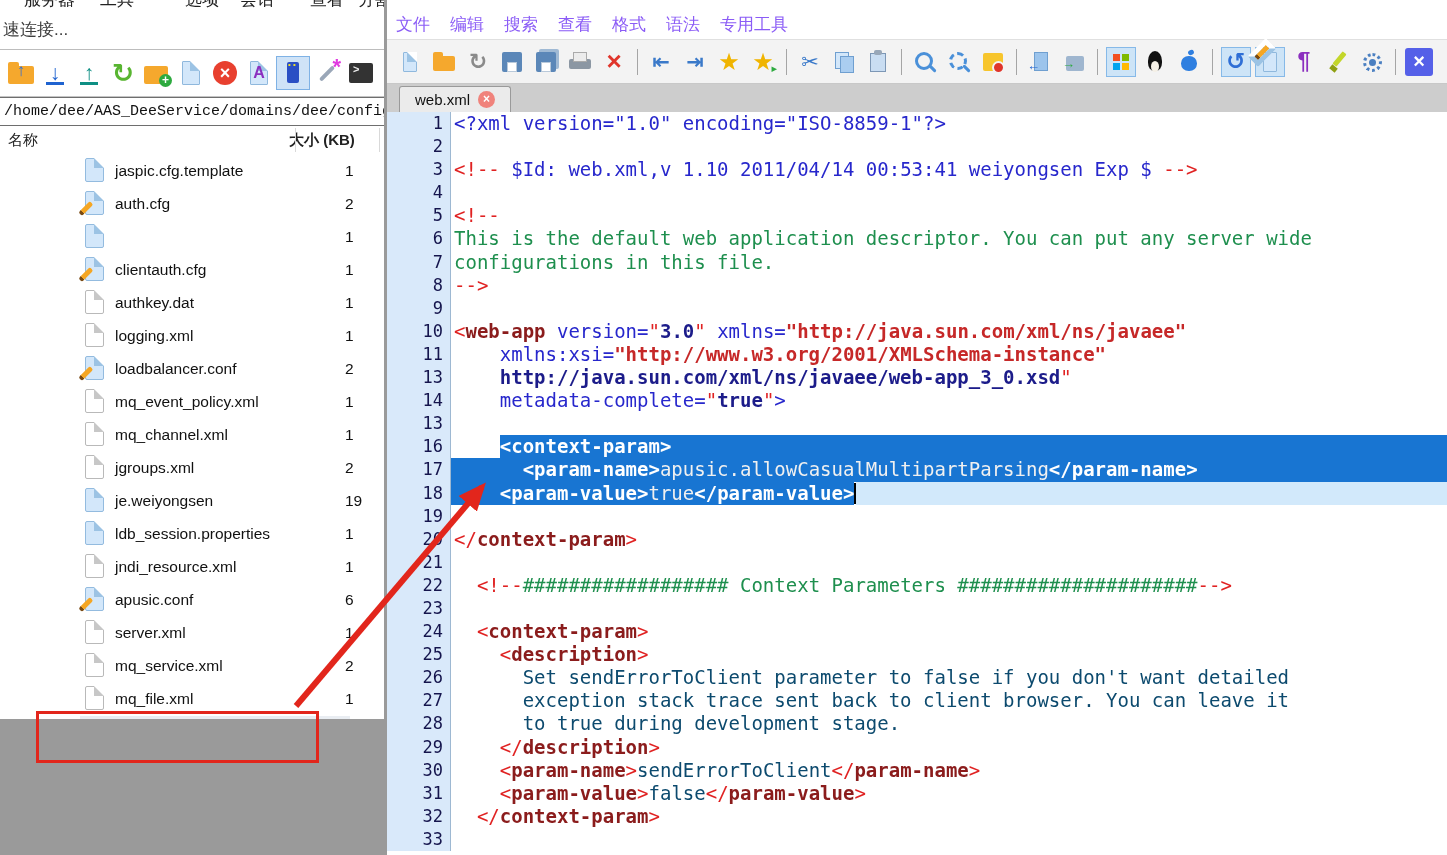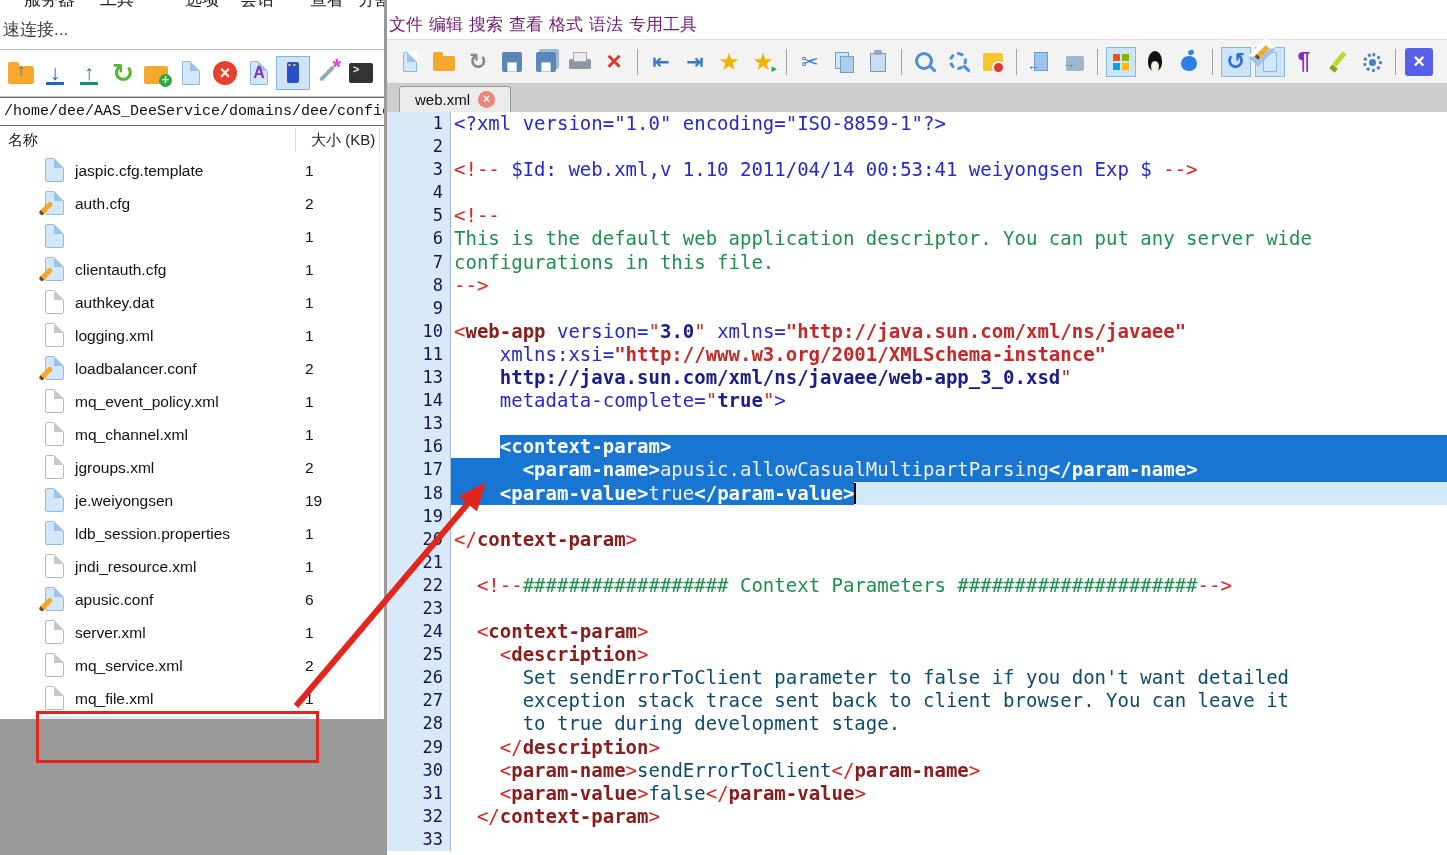--- a/index.html
+++ b/index.html
@@ -12,24 +12,24 @@
   .lp-menubar .mi{position:absolute;}
   .lp-menubar .mi:nth-child(1){left:24px}.lp-menubar .mi:nth-child(2){left:100px}
   .lp-menubar .mi:nth-child(3){left:185px}.lp-menubar .mi:nth-child(4){left:240px}
   .lp-menubar .mi:nth-child(5){left:310px}.lp-menubar .mi:nth-child(6){left:358px}
   .lp-quick{height:36px;line-height:34px;font-size:17px;color:#3c3c3c;padding-left:3px;border-bottom:1px solid #bdbdbd;}
   .lp-toolbar{height:46px;display:flex;align-items:center;padding-left:5px;border-bottom:1px solid #c4c4c4;background:#fff;}
   .lp-path{height:27px;line-height:27px;border-top:1px solid #6e6e6e;border-bottom:1px solid #6e6e6e;
            font-family:"Liberation Mono","DejaVu Sans Mono",monospace;font-size:15px;color:#111;padding-left:4px;background:#fff;white-space:nowrap;}
   .lp-header{position:relative;height:28px;line-height:28px;font-size:15px;color:#222;background:#fff;}
   .lp-header .h-name{position:absolute;left:8px;}
-  .lp-header .h-size{position:absolute;left:311px;}
+  .lp-header .h-size{position:absolute;left:289px;font-weight:bold;}
   .lp-header .vline1{position:absolute;left:295px;top:2px;bottom:2px;width:1px;background:#d9d9d9;}
   .lp-header .vline2{position:absolute;left:379px;top:2px;bottom:2px;width:1px;background:#d9d9d9;}
-  .lp-files{position:relative;height:620px;overflow:hidden;}
+  .lp-files{position:relative;height:620px;overflow:hidden;margin-left:40px;}
   .lp-files .colline{position:absolute;left:379px;top:0;bottom:0;width:1px;background:#ececec;}
   .frow{position:relative;height:33px;}
   .frow.selected::before{content:'';position:absolute;left:40px;top:1px;width:270px;bottom:1px;background:#e9edf2;}
   .fic{position:absolute;left:45px;top:4px;width:19px;height:24px;border-radius:2px;background:#fff;border:1px solid #b9b9b9;box-sizing:border-box;}
   .fic::before{content:'';position:absolute;top:-1px;right:-1px;border:5px solid;border-color:#fff #fff #c7c7c7 #c7c7c7;}
   .fic.blue{background:#d3e7fa;border-color:#93bbdf;}
   .fic.blue::before{border-color:#fff #fff #9cc3e4 #9cc3e4;}
   .fic.bluedark{background:#bcd6ef;border-color:#7ea9cf;}
   .fic.bluedark::before{border-color:#fff #fff #86aed1 #86aed1;}
   .fic.edit::after{content:'';position:absolute;left:-4px;bottom:-2px;width:16px;height:5px;background:linear-gradient(90deg,#7a4a12 0 3px,#f5a623 3px);transform:rotate(-45deg);transform-origin:left bottom;border-radius:2px;}
@@ -65,21 +65,21 @@
   [data-name="wizard-icon"]::before{content:'';position:absolute;left:14px;top:7px;width:4px;height:19px;background:#9aa7b8;transform:rotate(45deg);border-radius:2px;}
   [data-name="wizard-icon"] .g{position:absolute;top:-3px;right:2px;color:#e03ae0;font-size:22px;}
   [data-name="terminal-icon"]::before{content:'';position:absolute;left:4px;right:4px;top:6px;bottom:6px;background:#333;border-radius:2px;}
   [data-name="terminal-icon"] .g{position:absolute;top:6px;left:8px;color:#eee;font-size:11px;}
   
   .monbox{width:34px;height:26px;background:#0f7a66;border:2px solid #6a6a6a;border-radius:2px;position:relative;}
   .monbox::after{content:'';position:absolute;left:11px;top:26px;width:12px;height:4px;background:#8a8a8a;box-shadow:-4px 4px 0 4px #a5a5a5;}
   
   #editor-panel{position:absolute;left:387px;top:0;width:1060px;height:855px;background:#fff;overflow:hidden;}
   .ed-menubar{position:relative;height:40px;padding-top:10px;box-sizing:border-box;border-bottom:1px solid #e0e0e0;display:flex;align-items:center;background:#fff;}
-  .ed-menubar .mi{font-size:17px;color:#701a75;padding:0 2px;margin-right:2px;}
+  .ed-menubar .mi{font-size:17px;color:#8b5cf6;padding:0 9px;margin-right:2px;}
   .ed-toolbar{height:43px;display:flex;align-items:center;padding-left:6px;background:#f3f3f3;border-bottom:1px solid #c8c8c8;}
   .eico{width:28px;height:28px;margin:0 3px;position:relative;display:flex;align-items:center;justify-content:center;box-sizing:border-box;}
   .eico .g{position:relative;z-index:2;font-weight:bold;}
   .eico.active{background:#cde4f7;outline:1px solid #86b9e8;}
   .tsep{width:1px;height:26px;background:#a5a5a5;margin:0 6px;flex:0 0 1px;}
   [data-name="open-folder-icon"]::before{content:'';position:absolute;left:3px;right:3px;top:8px;bottom:5px;background:#f5a82d;border-radius:2px;}
   [data-name="open-folder-icon"]::after{content:'';position:absolute;left:3px;top:4px;width:10px;height:6px;background:#f5a82d;border-radius:2px 2px 0 0;}
   [data-name="reload-icon"] .g{color:#8a8a8a;font-size:22px;}
   [data-name="save-icon"]::before,[data-name="save-all-icon"]::before{content:'';position:absolute;inset:4px;background:#5b87b8;border-radius:2px;}
   [data-name="save-icon"]::after,[data-name="save-all-icon"]::after{content:'';position:absolute;left:9px;right:9px;top:14px;bottom:4px;background:#fff;border:1px solid #b9c9da;}

